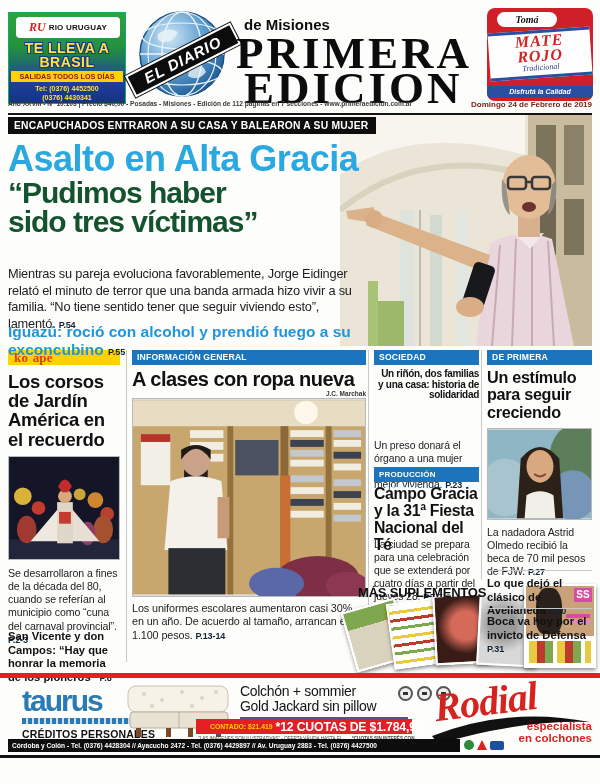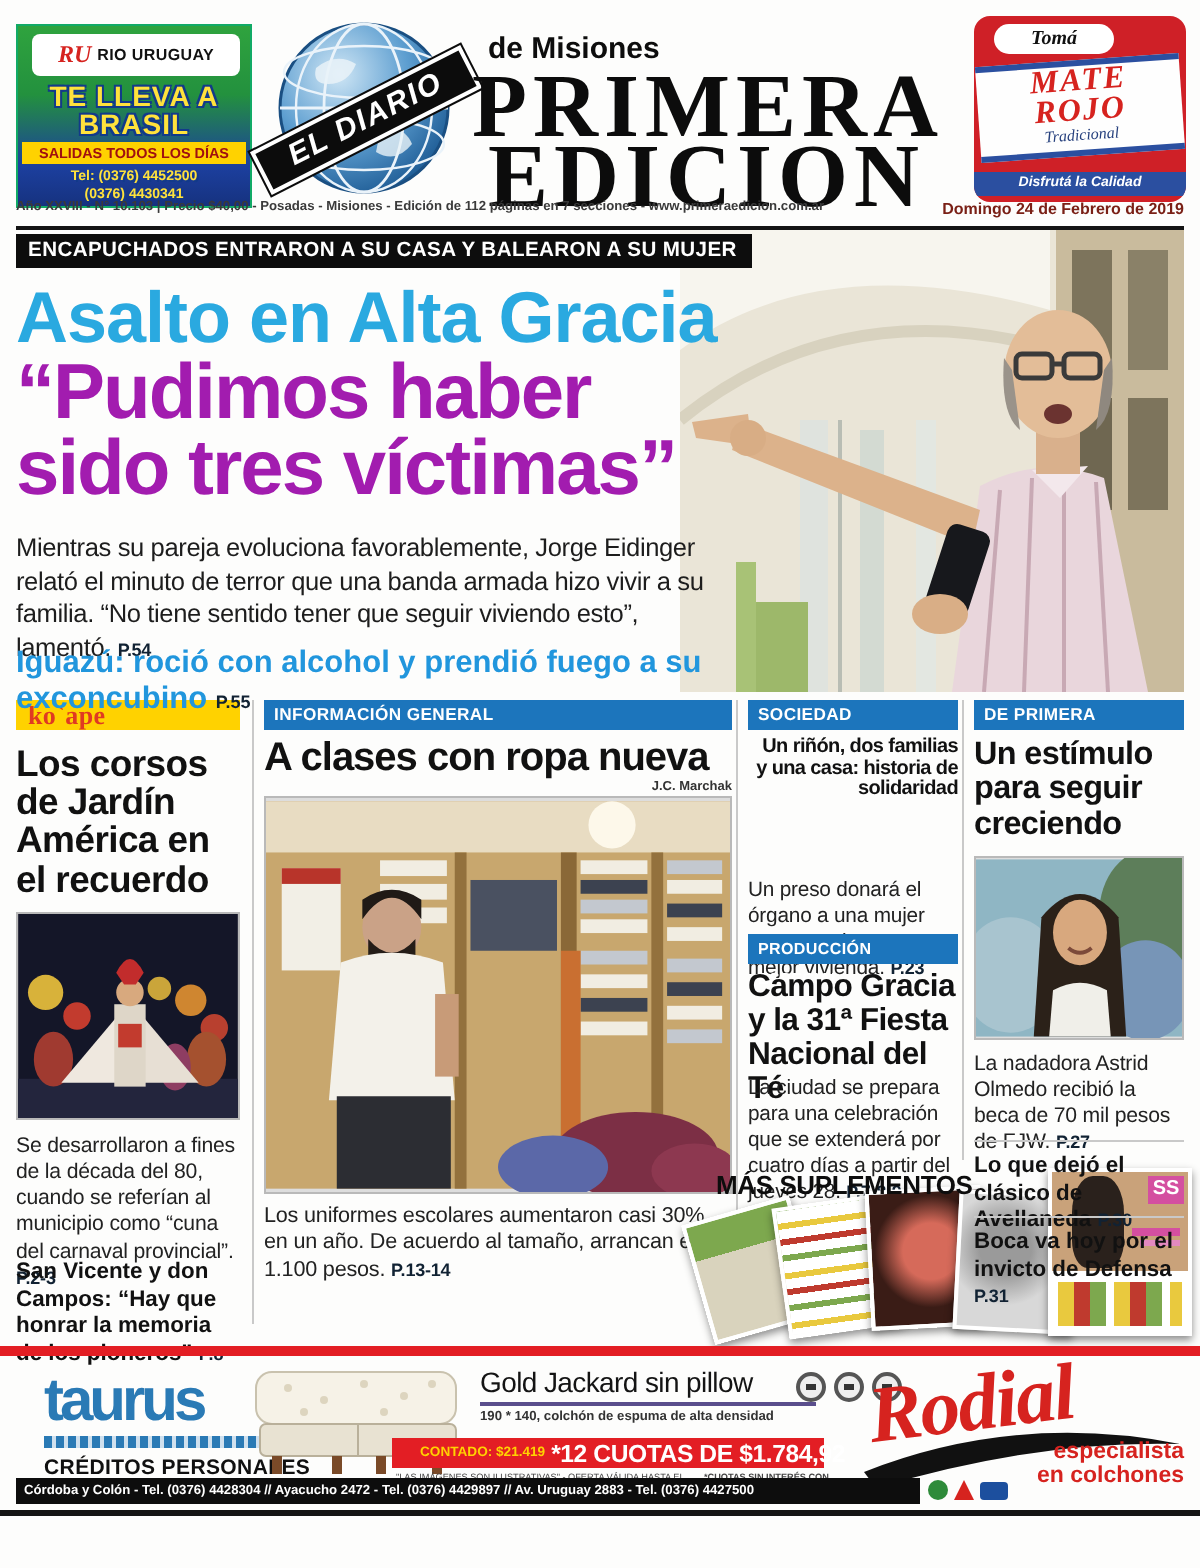--- a/index.html
+++ b/index.html
@@ -35,21 +35,21 @@
   .mate-slogan { position:absolute; left:0; bottom:3px; width:100%; background:#2b4fa0; color:#fff; font-style:italic; font-weight:bold; font-size:7px; text-align:center; line-height:12px; height:12px; }
 
   .info-line { left:8px; top:100px; width:584px; height:12px; font-size:6.6px; color:#3a3a3a; font-weight:bold; }
   .info-date { position:absolute; right:0; top:0; color:#7a2016; font-size:8px; font-weight:bold; }
   .head-rule { left:8px; top:113px; width:584px; height:2px; background:#141414; }
 
   
   .lead-photo { left:340px; top:115px; width:252px; height:231px; overflow:hidden; }
   .kicker { left:8px; top:117px; width:368px; height:17px; background:#0d0d0d; color:#fff; font-weight:bold; font-size:10.3px; line-height:17px; padding-left:6px; letter-spacing:.2px; z-index:3; }
   .lead-blue { left:8px; top:138px; width:440px; color:#2aa9e0; font-weight:bold; font-size:36px; letter-spacing:-.5px; z-index:3; }
-  .lead-quote { left:8px; top:178px; width:440px; color:#a21caf; font-weight:bold; font-size:39px; line-height:.98; letter-spacing:-1px; z-index:3; }
+  .lead-quote { left:8px; top:178px; width:440px; color:#14532d; font-weight:bold; font-size:30px; line-height:.98; letter-spacing:-1px; z-index:3; }
   .lead-body { left:8px; top:266px; width:344px; color:#1d1d1d; font-size:12.8px; line-height:1.3; letter-spacing:-.2px; z-index:3; }
   .pg { font-size:9px; font-weight:bold; color:#123; }
   .lead-sub { left:8px; top:323px; width:440px; color:#2196dd; font-weight:bold; font-size:15.5px; z-index:3; }
 
   
   .vdiv { width:1px; background:#c9c9c9; top:350px; }
   .tag { position:absolute; height:15px; background:#1c75bc; color:#fff; font-weight:bold; font-size:8.6px; line-height:15px; padding-left:5px; letter-spacing:.2px; }
   .tag-yellow { background:#ffd200; color:#e03a22; font-family:"Liberation Serif",serif; font-size:13px; font-weight:bold; padding-left:6px; }
   .col-h { position:absolute; color:#111; font-weight:bold; letter-spacing:-.3px; }
   .col-body { position:absolute; color:#222; font-size:10.6px; line-height:1.24; letter-spacing:-.1px; }
@@ -367,20 +367,21 @@
       <g fill="#7a4a28">
           <rect x="14" y="46" width="5" height="9"></rect>
           <rect x="44" y="46" width="5" height="9"></rect>
           <rect x="66" y="46" width="5" height="9"></rect>
           <rect x="94" y="46" width="5" height="9"></rect>
         </g>
     </svg>
   </div>
 
   <div class="abs prod">
+    <div class="prod-l">Colchón + sommier</div>
     <div class="prod-l">Gold Jackard sin pillow</div>
     <div class="prod-rule"></div>
     <div class="prod-specs">190 * 140, colchón de espuma de alta densidad</div>
   </div>
 
   <div class="abs price-bar">
     <span class="price-cash">CONTADO: $21.419</span>
     <span class="price-inst">*12 CUOTAS DE $1.784,92</span>
   </div>
   <div class="tiny" style="left:198px; top:736px; width:150px;">"LAS IMÁGENES SON ILUSTRATIVAS" - OFERTA VÁLIDA HASTA EL 28-02-2019*</div>

